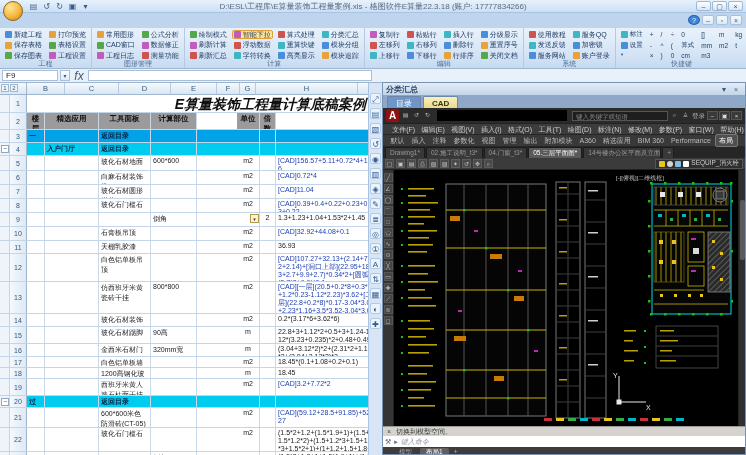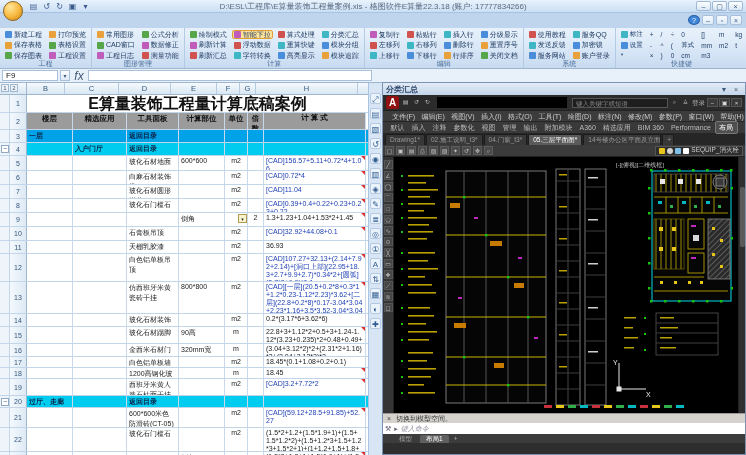--- a/index.html
+++ b/index.html
@@ -57,24 +57,24 @@
   .olv{width:8px;height:8px;border:1px solid #9eb6ce;background:#eef4fa;font-size:6px;line-height:7px;text-align:center;color:#44597a;}
   .ch{border-right:1px solid #b6cbe0;font-size:7.5px;color:#34577c;text-align:center;line-height:11px;}
   .grid{position:relative;height:360px;overflow:hidden;}
   .srow{display:flex;border-bottom:1px solid #c3d5e8;background:#fff;}
   .gut{width:10px;flex:none;border-right:1px solid #c3d5e8;background:#eef4fa;position:relative;}
   .gut .ob{position:absolute;left:1px;top:2px;width:8px;height:8px;border:1px solid #8fa8c4;background:#fff;
     font-size:7px;line-height:6px;text-align:center;color:#44597a;}
   .rnum{width:17px;flex:none;background:linear-gradient(90deg,#f4f9fd,#dde9f4);border-right:1px solid #9eb6ce;
     font-size:7px;color:#34577c;text-align:center;display:flex;align-items:center;justify-content:center;}
   .cell{border-right:1px solid #c9d9ea;font-size:7px;color:#222;padding:1px 2px;overflow:hidden;position:relative;}
-  .cB{width:46px;flex:none;}.cC{width:54px;flex:none;}.cD{width:52px;flex:none;}.cE{width:46px;flex:none;}
-  .cF{width:23px;flex:none;text-align:center;}.cG{width:16px;flex:none;text-align:center;}.cH{width:102px;flex:none;word-break:break-all;line-height:1.15;}
+  .cB{width:18px;flex:none;}.cC{width:54px;flex:none;}.cD{width:52px;flex:none;}.cE{width:46px;flex:none;}
+  .cF{width:23px;flex:none;text-align:center;margin-left:40px;}.cG{width:16px;flex:none;text-align:center;}.cH{width:102px;flex:none;word-break:break-all;line-height:1.15;}
   .cFill{flex:1;border-right:none;}
-  .titlerow .tcell{flex:1;text-align:center;font-size:16px;font-weight:bold;color:#111;line-height:16px;border-right:none;}
+  .titlerow .tcell{flex:1;text-align:right;font-size:14px;font-weight:bold;color:#111;line-height:16px;border-right:none;font-style:italic;}
   .hdr .cell{background:#9b9b9b;color:#111;font-weight:bold;text-align:center;font-size:7.5px;}
   .sec1{background:#00a2e8;}.sec2{background:#00ccf0;}
   .sec1 .cell,.sec2 .cell{background:transparent;font-weight:bold;color:#07264a;}
   .link{color:#1f41b5;}
   .note::after{content:"";position:absolute;right:0;top:0;border-left:4px solid transparent;border-top:4px solid #d33;}
   .ddbtn{position:absolute;right:0;top:1px;width:9px;height:9px;background:#fbf3cd;border:1px solid #b09a4e;
     font-size:5px;line-height:8px;text-align:center;color:#333;}
 
   
   .sidestrip{position:absolute;left:368px;top:83px;width:14px;height:372px;background:#d7e5f4;border-left:1px solid #a9c3e2;
@@ -506,21 +506,20 @@
         </div>
         <div class="srow hdr" style="height: 17px;">
           <div class="gut"></div>
           <div class="rnum">2</div>
           <div class="cell cB">楼层</div>
           <div class="cell cC">精选应用</div>
           <div class="cell cD">工具面板</div>
           <div class="cell cE">计算部位</div>
           <div class="cell cF">单位</div>
           <div class="cell cG">倍数</div>
-          <div class="cell cH">计 算 式</div>
           <div class="cell cFill" style="background: rgb(255, 255, 255);"></div>
         </div>
         <div class="srow sec1" style="height: 13px;">
           <div class="gut"></div>
           <div class="rnum">3</div>
           <div class="cell cB">一层</div>
           <div class="cell cC"></div>
           <div class="cell cD">返回目录</div>
           <div class="cell cE"></div>
           <div class="cell cF"></div>
@@ -795,20 +794,24 @@
       <div class="ssi">◐</div>
       <div class="ssi">✚</div>
     </div>
 
   <div class="panel">
     <div class="phead">
       <div class="pt">分类汇总</div>
       <div class="pic">▼</div>
       <div class="pic">×</div>
     </div>
+    <div class="ptabs" id="ptabs">
+        <div class="ptab">目录</div>
+        <div class="ptab active">CAD</div>
+      </div>
 
     <div class="cadtitle">
       <div class="alogo">A</div>
       <div class="cqi">▤</div>
       <div class="cqi">↺</div>
       <div class="cqi">↻</div>
       <div class="ctitleblk"></div>
       <div class="csearch">键入关键字或短语</div>
       <div class="cqi">⌕</div>
       <div class="cqi">♙</div>

